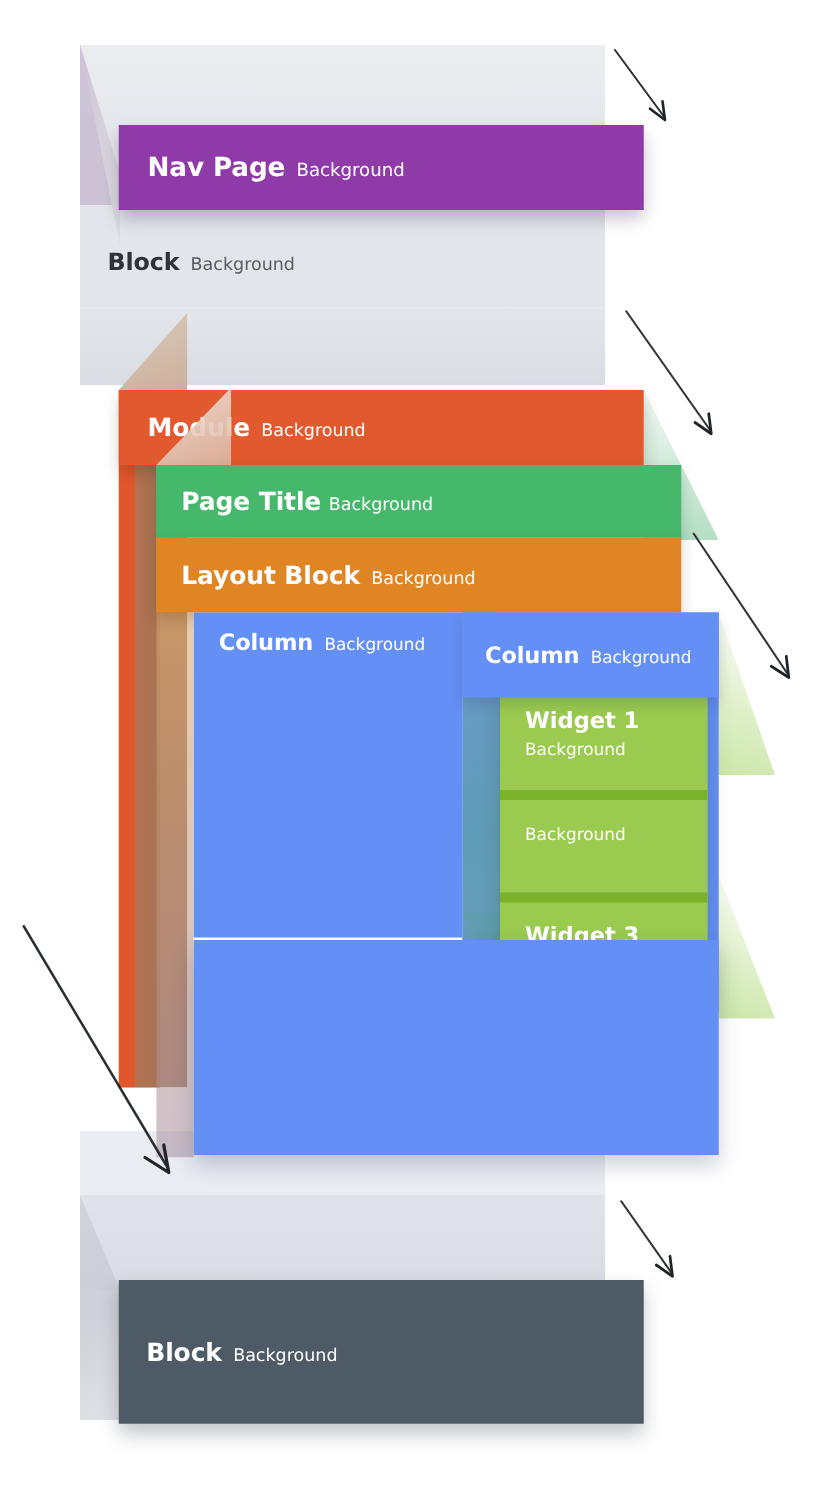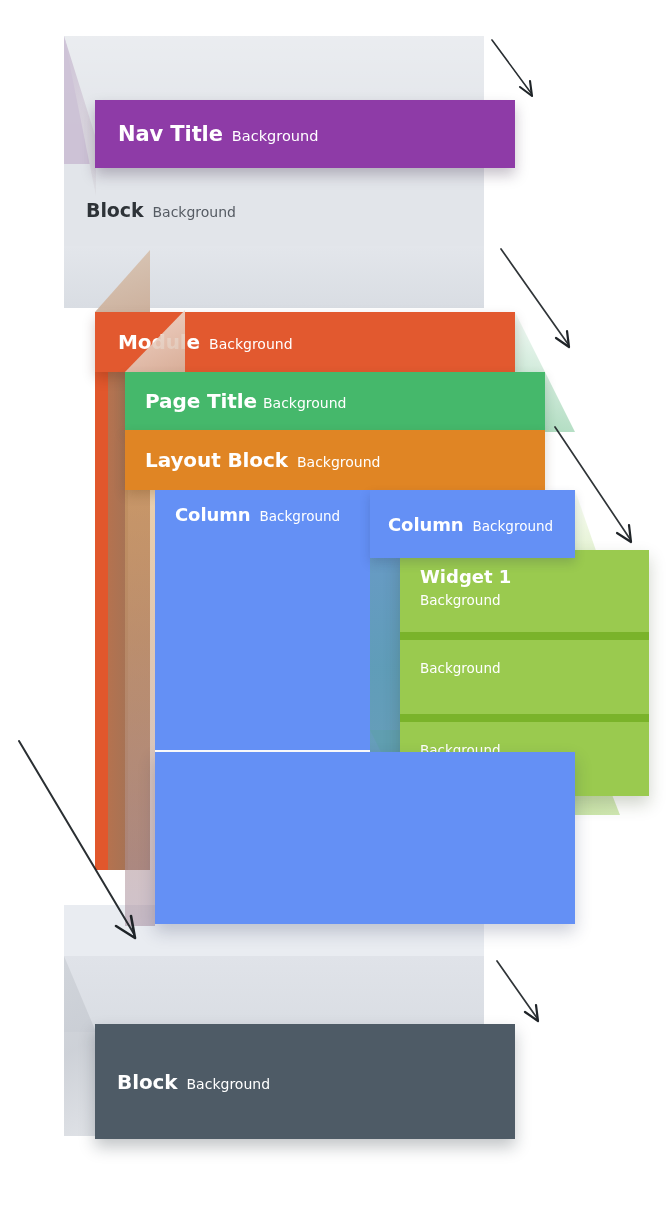--- a/index.html
+++ b/index.html
@@ -222,21 +222,21 @@
   #col-green-wedge2 {
     left: 575px; top: 700px; width: 45px; height: 115px;
     background: linear-gradient(200deg, rgba(255,255,255,0) 0%, #cbe6a8 100%);
     clip-path: polygon(0 0, 100% 100%, 0 100%);
   }
 
   
   #widgets {
     position: absolute;
     left: 400px; top: 550px;
-    width: 249px;
+    width: 166px;
     box-shadow: 0 8px 16px rgba(40,60,20,.22);
     z-index: 4;
   }
   .widget {
     position: relative;
     height: 82px;
     background: #9aca4f;
     padding: 16px 0 0 20px;
     color: #ffffff;
   }
@@ -308,21 +308,21 @@
   <div class="slab grey-slab" id="page-slab-top">
     <div class="sheen"></div>
   </div>
 
   <div class="bevel" id="nav-bevel-tri"></div>
   <div class="bevel" id="nav-bevel"></div>
 
   <div class="slab" id="nav-menu">
     <div class="face">
       <div class="label">
-        <span class="ttl">Nav Title</span>
+        <span class="ttl">Nav Page</span>
         <span class="sub">Background</span>
       </div>
     </div>
   </div>
 
   <div class="slab" id="page-label">
     <div class="face">
       <div class="label">
         <span class="ttl">Block</span>
         <span class="sub">Background</span>
@@ -397,20 +397,21 @@
 
   <div id="widgets">
     <div class="widget">
       <div class="wt">Widget 1</div>
       <div class="ws">Background</div>
     </div>
     <div class="widget">
       <div class="ws">Background</div>
     </div>
     <div class="widget">
+      <div class="wt">Widget 3</div>
       <div class="ws">Background</div>
     </div>
   </div>
 
   <div class="slab grey-slab-2" id="page-slab-under"></div>
   <div class="slab" id="footer-slab-top"></div>
   <div class="bevel" id="footer-bevel"></div>
 
   <div class="slab" id="footer">
     <div class="face">

